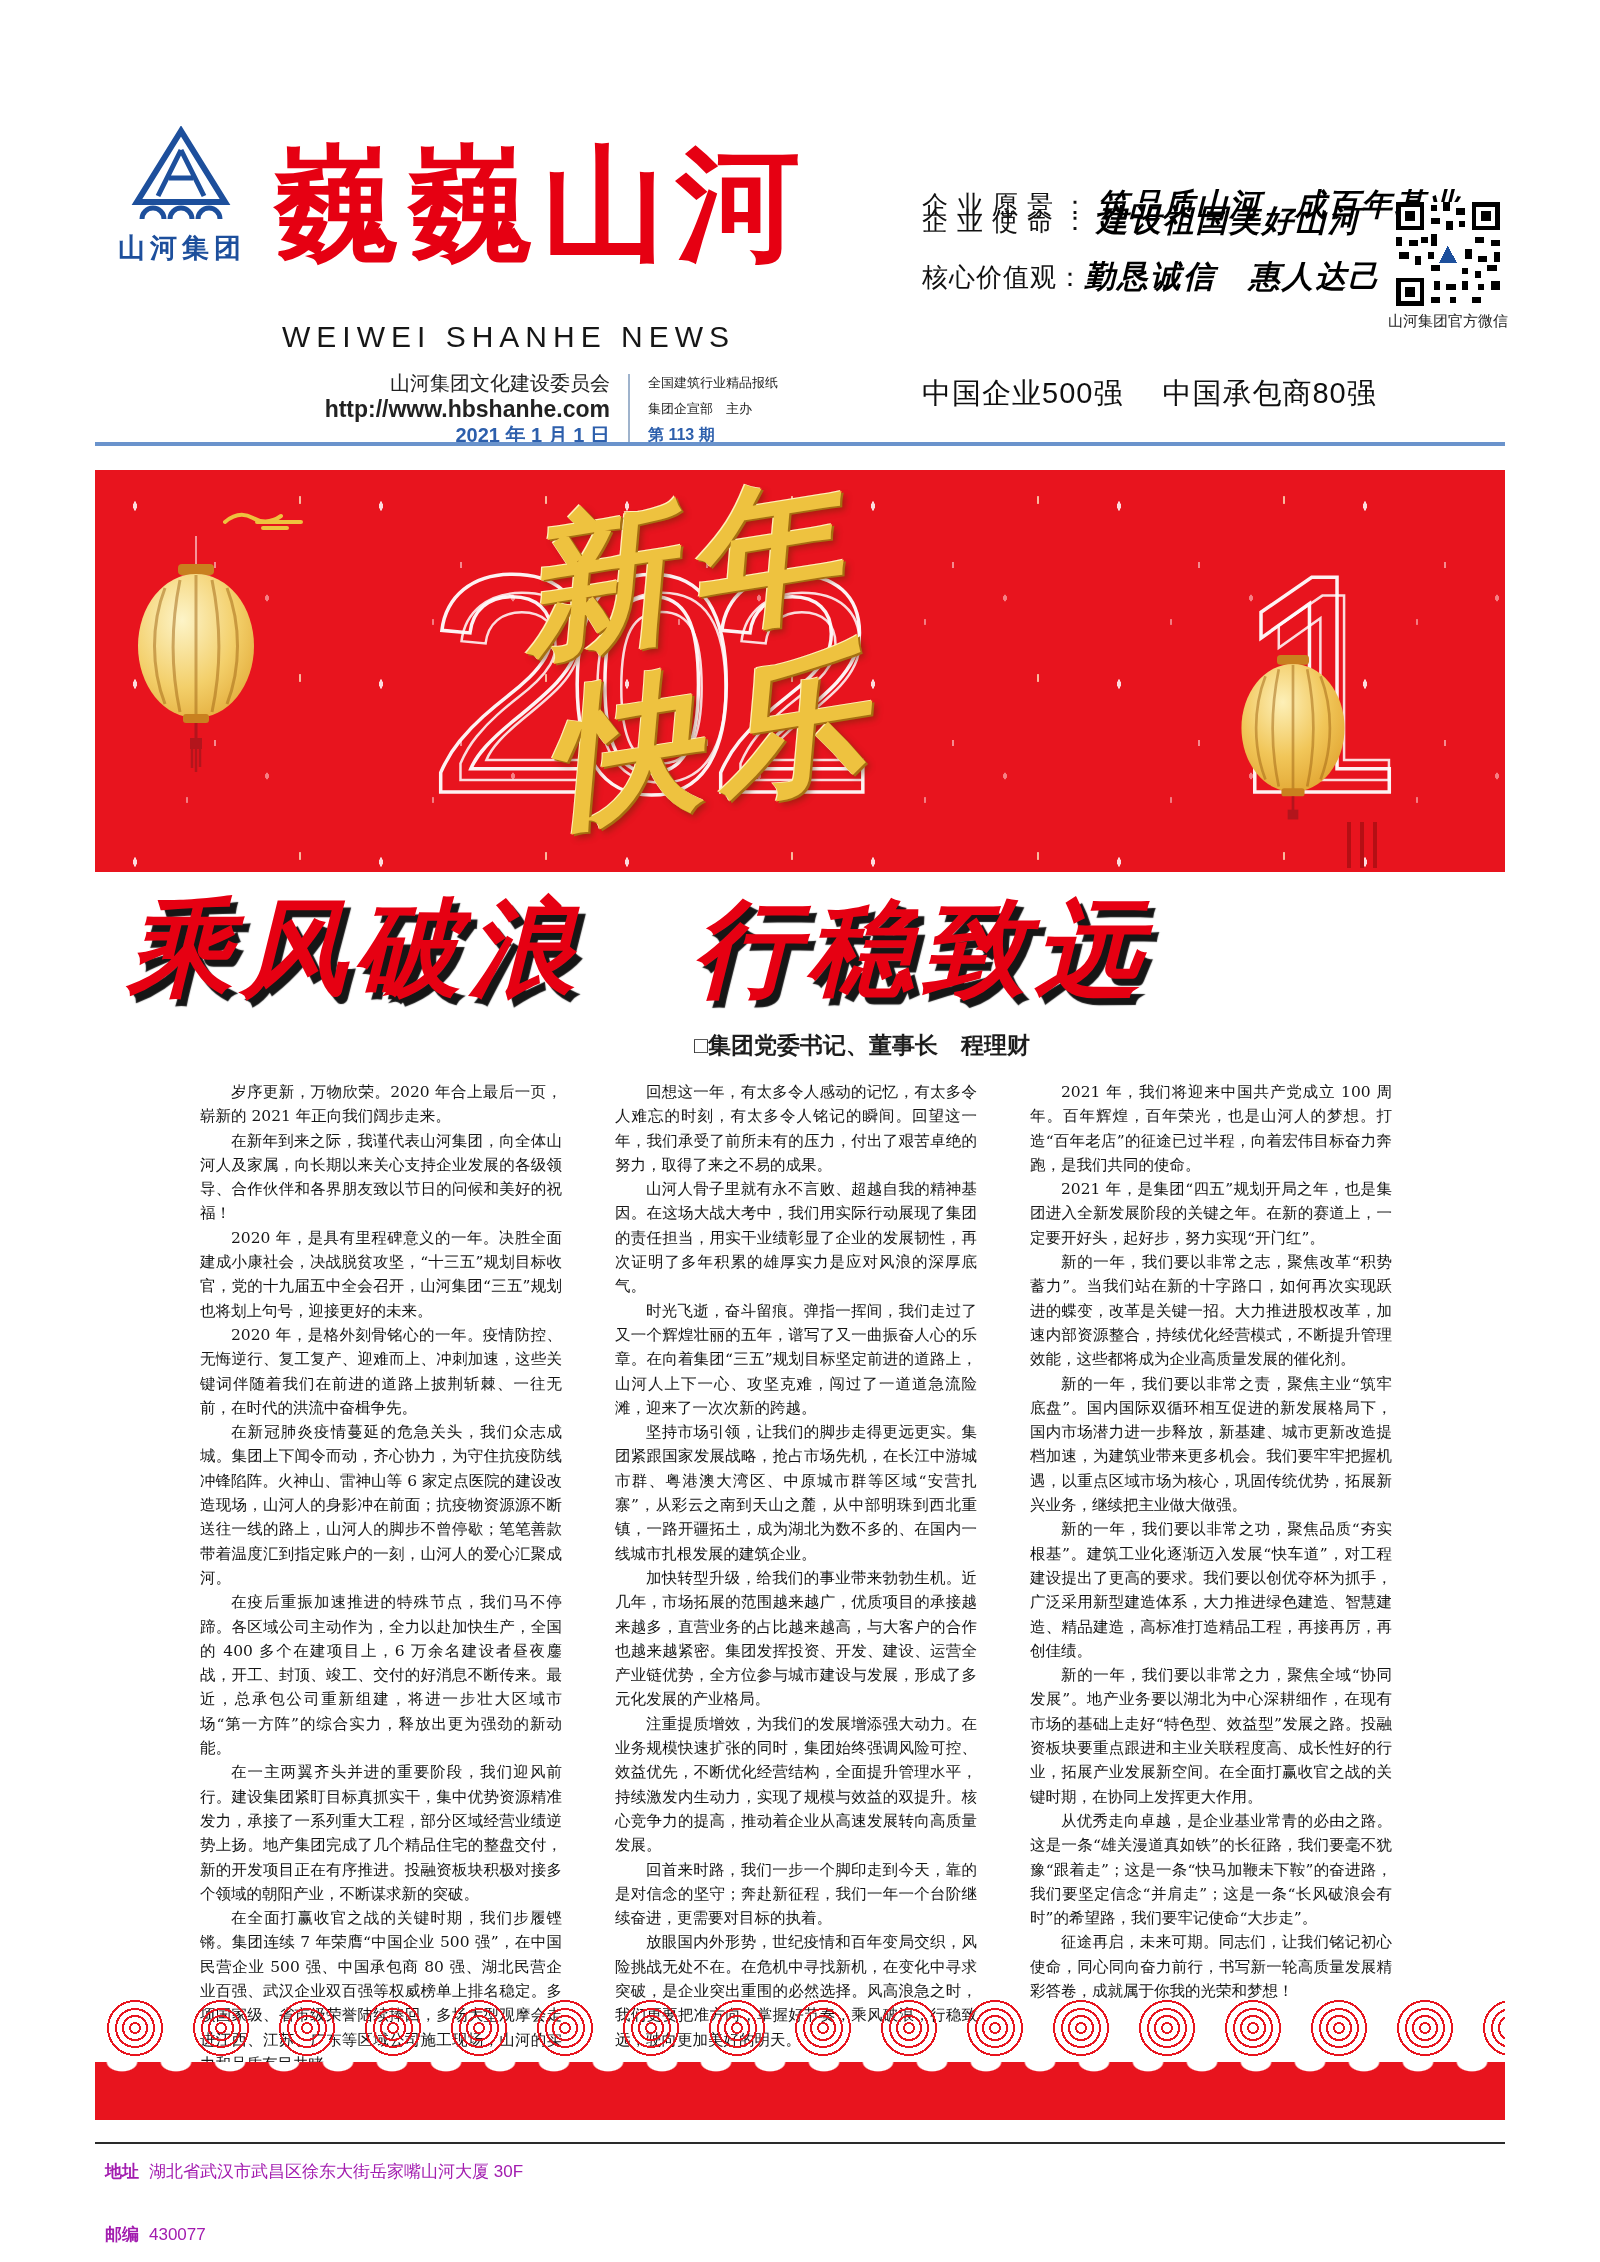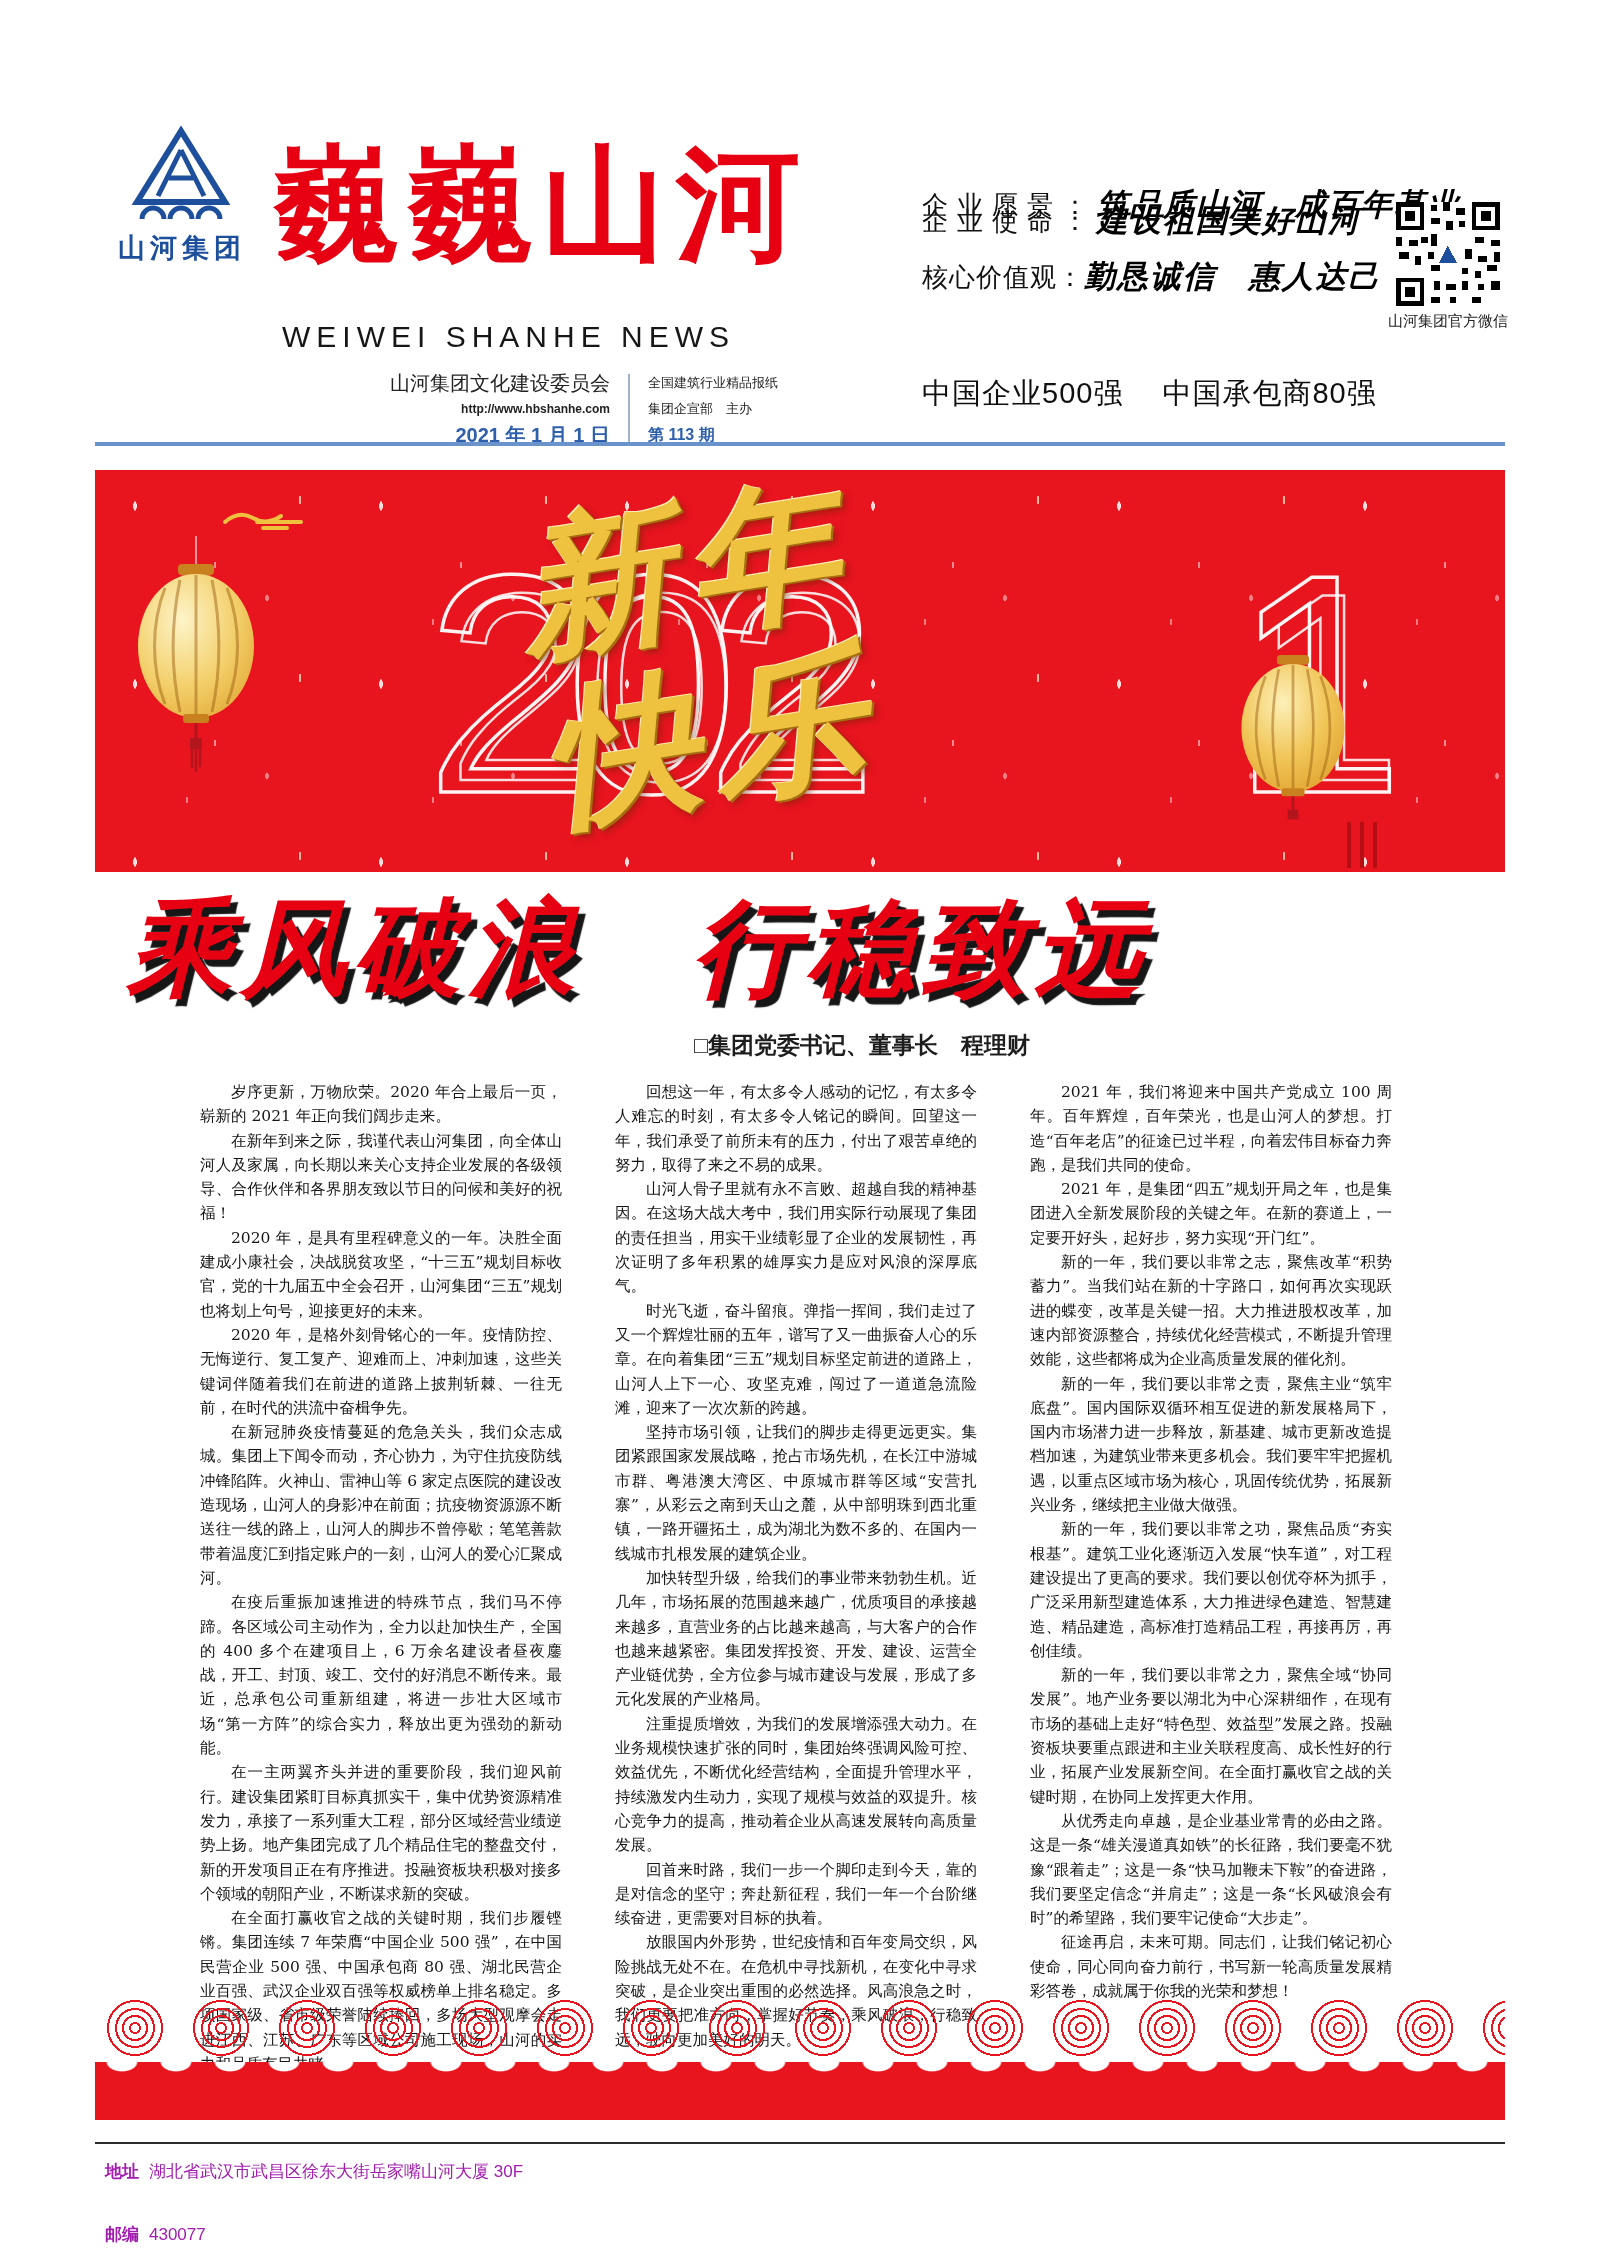--- a/index.html
+++ b/index.html
@@ -9,21 +9,21 @@
 
   
   .logo-svg{left:126px;top:126px;}
   .logo-text{left:92px;top:230px;width:180px;text-align:center;font-size:27px;font-weight:600;
              color:#1d4f9c;letter-spacing:5px;font-family:"Liberation Sans",sans-serif;}
   .paper-title{left:274px;top:136px;font-size:124px;line-height:1.1;font-weight:900;color:#e60012;
                font-family:"DejaVu Serif","Liberation Serif",serif;letter-spacing:10px;white-space:nowrap;}
   .title-en{left:282px;top:320px;font-size:30px;letter-spacing:6px;color:#161616;font-weight:500;white-space:nowrap;}
   .pub-left{left:280px;top:370px;width:330px;text-align:right;line-height:26px;}
   .pub-left .l1{font-size:20px;color:#222;}
-  .pub-left .l2{font-size:12px;color:#222;font-weight:600;}
+  .pub-left .l2{font-size:23px;color:#222;font-weight:600;}
   .pub-left .l3{font-size:20px;color:#2d5fac;font-weight:700;}
   .pub-divider{left:628px;top:374px;width:2px;height:70px;background:#9fb3cc;}
   .pub-right{left:648px;top:370px;line-height:26px;text-align:left;}
   .pub-right .r1,.pub-right .r2{font-size:13px;color:#222;}
   .pub-right .r3{font-size:16px;color:#2d5fac;font-weight:700;}
   .slogan-row{left:922px;white-space:nowrap;}
   .slogan-row .lbl{font-size:26px;color:#111;letter-spacing:9px;vertical-align:middle;}
   .slogan-row.row3 .lbl{letter-spacing:1px;}
   .slogan-row .val{font-size:31px;font-weight:900;font-style:italic;color:#000;
                    font-family:"DejaVu Serif","Liberation Serif",serif;vertical-align:middle;letter-spacing:2px;}

